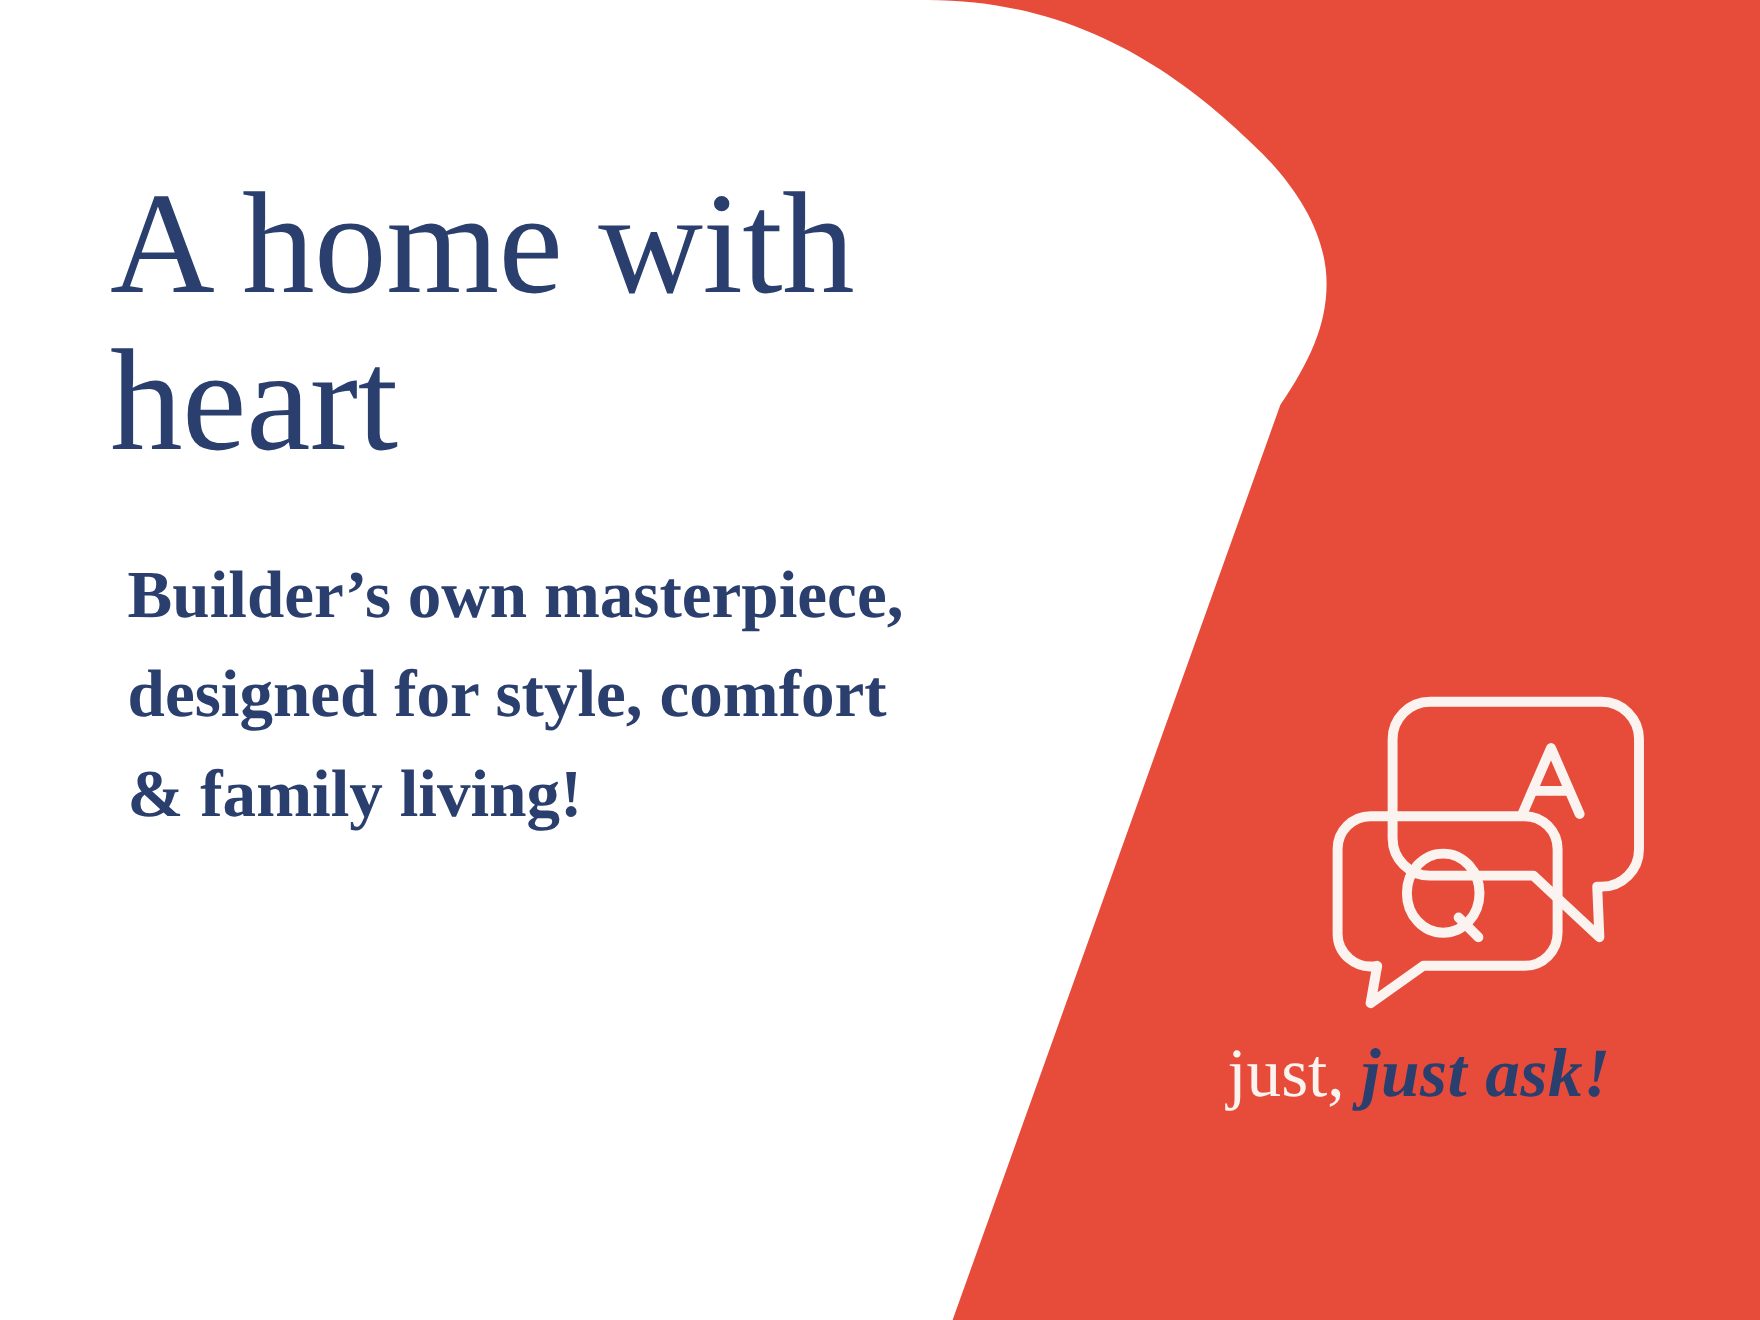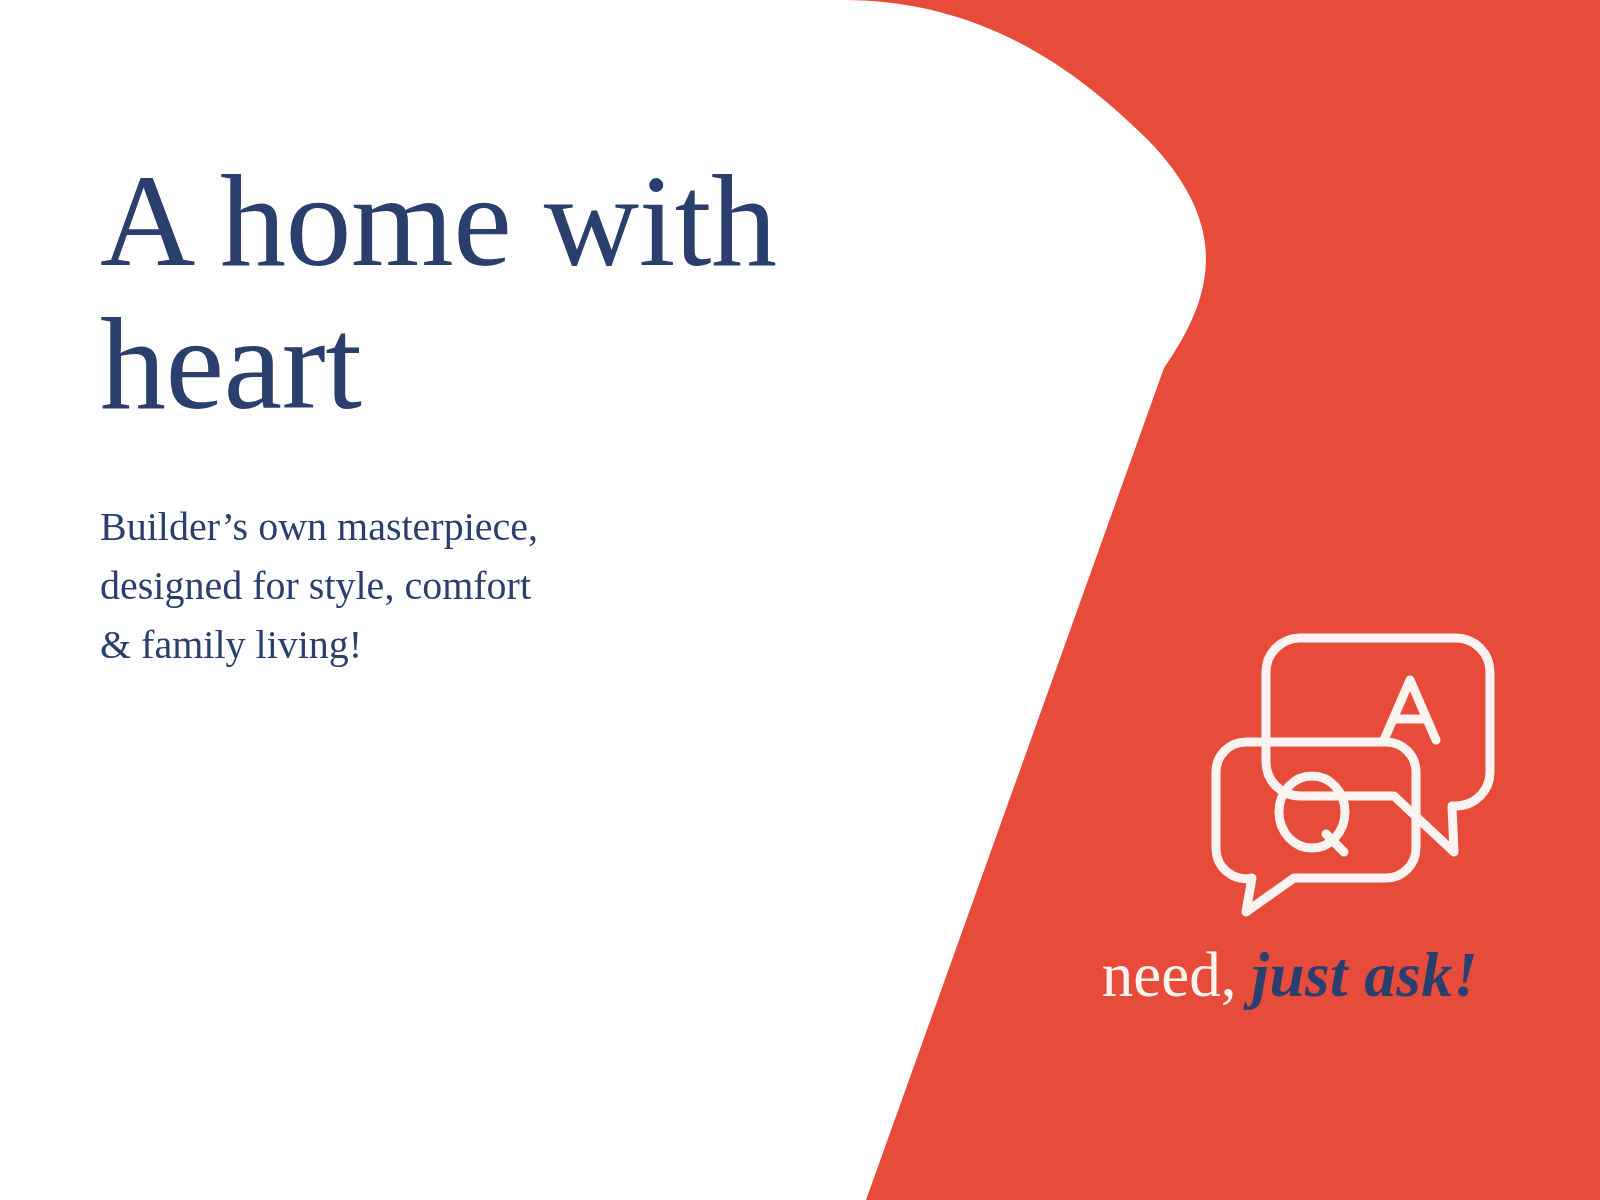--- a/index.html
+++ b/index.html
@@ -38,24 +38,24 @@
     color: #2A3F6E;
     font-size: 132px;
     line-height: 1.08;
     font-weight: 400;
     letter-spacing: -0.5px;
     margin: 0;
     white-space: pre-line;
   }
   #subheadline {
     color: #2A3F6E;
-    font-size: 40px;
+    font-size: 61px;
     line-height: 1.48;
-    font-weight: 400;
-    margin: 0;
+    font-weight: 700;
+    margin: 16px;
     margin-top: 62px;
     white-space: pre-line;
   }
 
   
   #right-content {
     position: absolute;
     left: 1030px;
     top: 600px;
     width: 520px;
@@ -149,18 +149,18 @@
           <path d="M 176 140 L 202 80 L 228 140"></path>
           <path d="M 186 119 L 218 119"></path>
 
           <ellipse cx="104" cy="212" rx="33" ry="36"></ellipse>
           <path d="M 118 234 L 136 252"></path>
         </g>
       </svg>
     </div>
 
     <div id="tagline">
-      <span class="tag-line-2"><span>need,</span><span class="accent-italic">just ask!</span></span>
+      <span class="tag-line-2"><span>just,</span><span class="accent-italic">just ask!</span></span>
     </div>
 
   </div>
 
 </div>
 
 </body></html>

